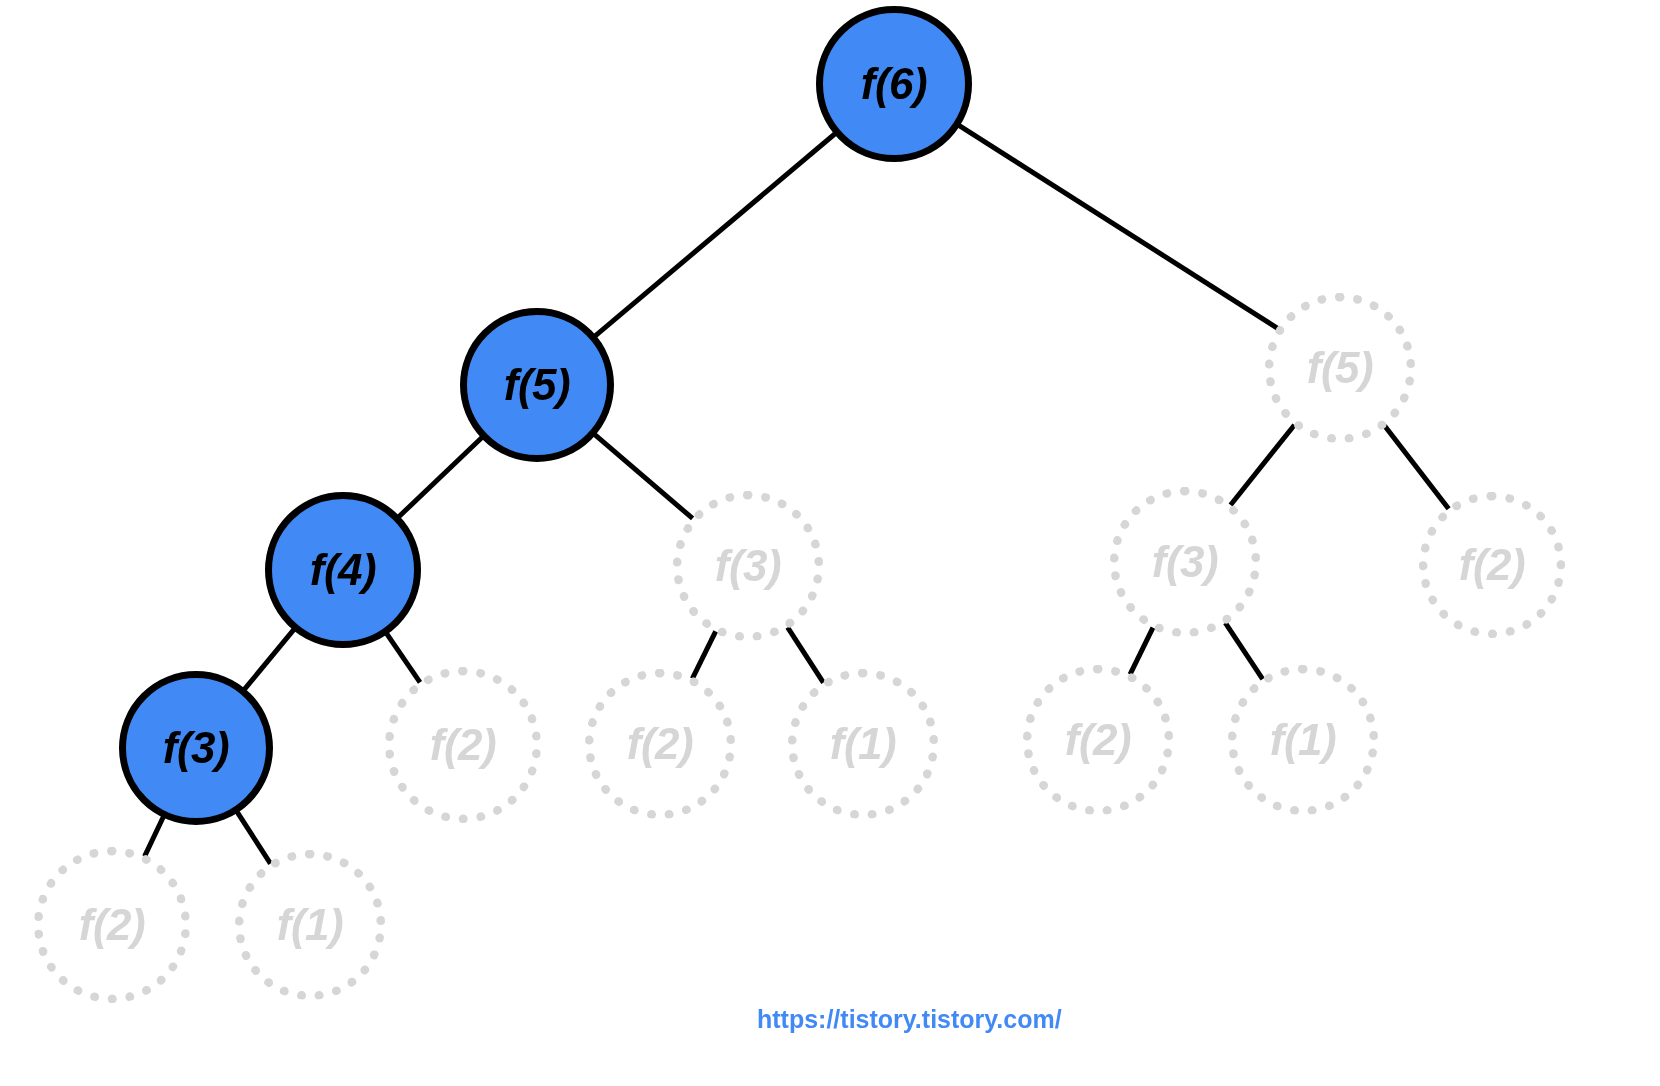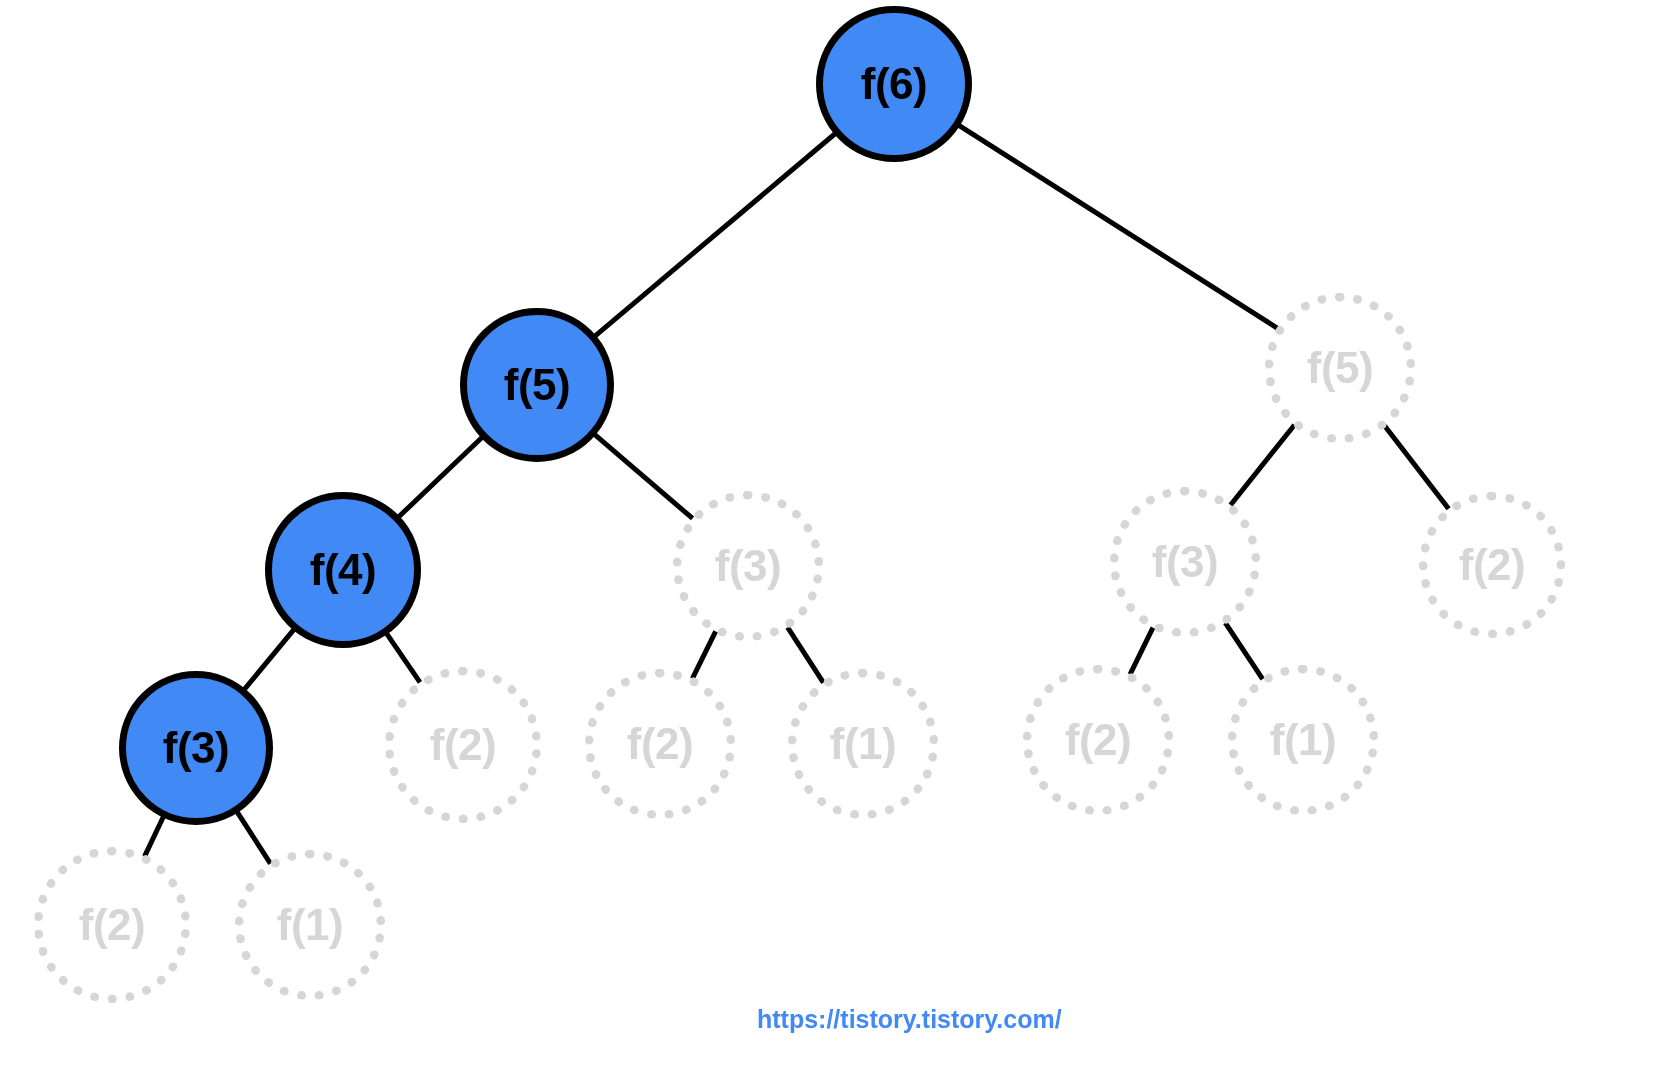--- a/index.html
+++ b/index.html
@@ -25,20 +25,21 @@
     height: 1086px;
   }
   .node {
     position: absolute;
     border-radius: 50%;
     box-sizing: border-box;
     display: flex;
     align-items: center;
     justify-content: center;
     user-select: none;
+    font-style: italic;
   }
   .node-active {
     background: #4189f5;
     border: 7px solid #000000;
   }
   .node-pruned {
     background: transparent;
     border: 9px dotted #d6d6d6;
   }
   .node-label {

